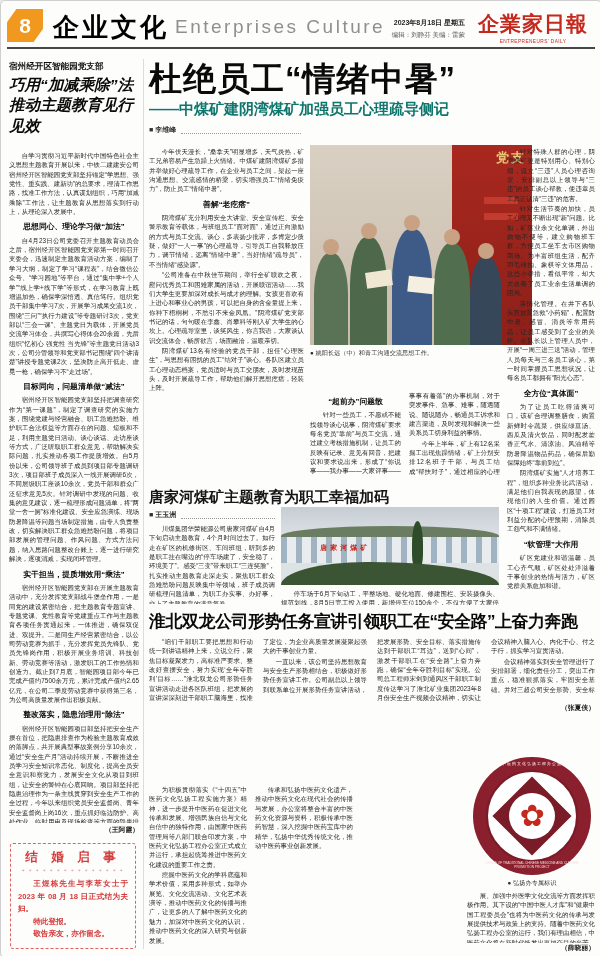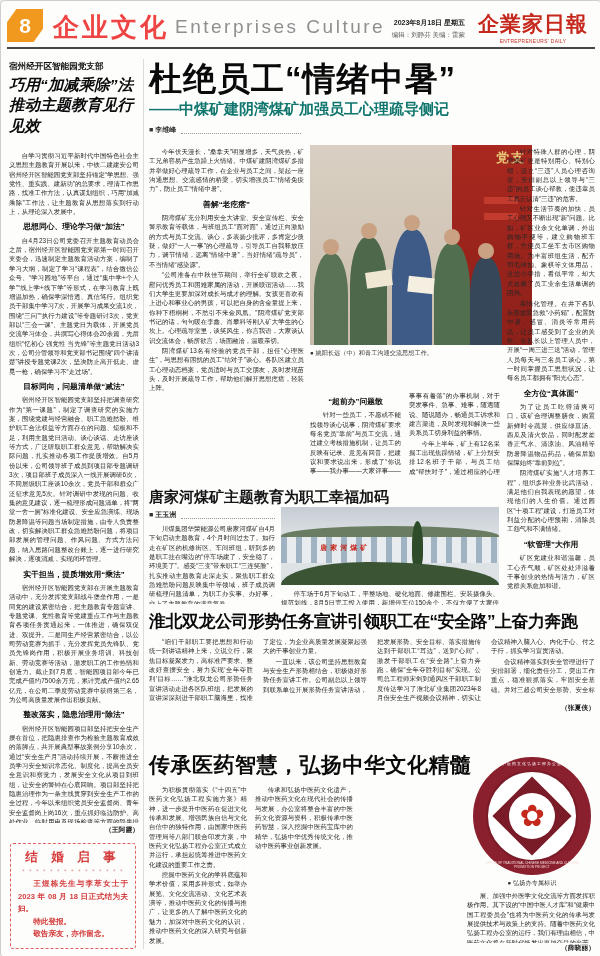--- a/index.html
+++ b/index.html
@@ -1,21 +1,21 @@
 <!DOCTYPE html>
 <html><head>
 <meta charset="utf-8">
 <style>
   html,body{margin:0;padding:0;background:#e9e9e9;font-family:"Liberation Sans","DejaVu Sans",sans-serif;}
   .page{position:relative;width:600px;height:956px;margin:0 auto;background:#fdfdfc;border:1px solid #cfcfcf;border-radius:5px;overflow:hidden;}
   .abs{position:absolute;}
   
   .header{position:absolute;left:6px;right:6px;top:6px;height:40px;border-bottom:2px solid #474747;}
   .badge{position:absolute;left:0;top:2px;width:36px;height:33px;background:#f0991e;clip-path:polygon(26% 0,100% 0,100% 60%,74% 100%,0 100%,0 40%);color:#fff;font-weight:bold;font-size:21px;text-align:center;line-height:33px;}
-  .sec-cn{position:absolute;left:46px;top:3px;font-size:26px;font-weight:900;letter-spacing:3px;color:#ef4444;text-align:right;}
+  .sec-cn{position:absolute;left:46px;top:3px;font-size:26px;font-weight:900;letter-spacing:3px;color:#000000;text-align:right;}
   .sec-en{position:absolute;left:168px;top:9px;font-size:19px;color:#8f8f8f;letter-spacing:2.5px;}
   .hdr-meta{position:absolute;right:130px;top:11px;text-align:right;color:#222;}
   .hdr-date{font-size:7px;font-weight:bold;}
   .hdr-staff{font-size:6.5px;color:#555;margin-top:3px;}
   .masthead{position:absolute;right:0;top:3px;width:124px;text-align:center;color:#c5281c;}
   .mast-cn{font-size:21px;font-weight:900;letter-spacing:1px;}
   .mast-en{font-size:4.8px;letter-spacing:0.4px;margin-top:1px;}
   
   .vline{position:absolute;left:142px;top:58px;bottom:8px;width:1px;background:#dcdcdc;}
   .bt{font-size:6.4px;line-height:1.46;text-align:justify;color:#262626;overflow:hidden;}
@@ -193,21 +193,20 @@
 
   <div class="abs a3-title">淮北双龙公司形势任务宣讲引领职工在“安全路”上奋力奔跑</div>
   <div class="abs a3-body bt">
     <p>“咱们干部职工要把思想和行动统一到讲话精神上来，立说立行，聚焦目标凝聚发力，高标准严要求、整改好查摆安全，努力实现‘全年夺胜利’目标……”淮北双龙公司形势任务宣讲活动走进各区队班组，把发展的宣讲深深刻进干部职工脑海里，找准了定位，为企业高质量发展凝聚起强大的干事创业力量。</p>
     <p>一直以来，该公司坚持思想教育与安全生产形势相结合，积极做好形势任务宣讲工作。公司副总以上领导到联系单位开展形势任务宣讲活动，把发展形势、安全目标、落实措施传达到干部职工“耳边”，送到“心间”，激发干部职工在“安全路”上奋力奔跑，确保“全年夺胜利目标”实现。公司总工程师宋剑到通风区干部职工制度传达学习了淮北矿业集团2023年8月份安全生产视频会议精神，切实让会议精神入脑入心、内化于心、付之于行，抓实学习宣贯活动。</p>
     <p>会议精神落实到安全管理进行了安排部署，细化责任分工，突出工作重点，稳准狠抓落实，牢固安全基础。并对三超公司安全形势、安全标准化创建、遏阻安全重点等方面进行了分析，提出了建议。“咱们要把会议精神贯穿矿井的各项工作之中，聚焦安全，锚准目标，落实责任，狠抓执行，以奋力奔跑的姿态，全身心投入到安全生产中，奋战下半年，全年夺胜利……”总工程师宋剑话语坚定、直抒胸臆，大大鼓舞着干部职工自我奋斗的斗志。</p>
 
   </div>
   <div class="abs a3-sig sig">（张夏侠）</div>
 
-  <div class="abs a4-title">传承医药智慧，弘扬中华文化精髓</div>
   <div class="abs a4-body bt">
     <p>为积极贯彻落实《“十四五”中医药文化弘扬工程实施方案》精神，进一步提升中医药在促进文化传承和发展、增强民族自信与文化自信中的独特作用，由国家中医药管理局等八部门联合印发方案，中医药文化弘扬工程办公室正式成立并运行，承担起统筹推进中医药文化建设的重要工作之责。</p>
     <p>挖掘中医药文化的学科底蕴和学术价值，采用多种形式，如举办展览、文化交流活动、文化艺术表演等，推动中医药文化的传播与推广，让更多的人了解中医药文化的魅力，加深对中医药文化的认识，推动中医药文化的深入研究与创新发展。</p>
     <p>传承和弘扬中医药文化遗产，推动中医药文化在现代社会的传播与发展，办公室将整合丰富的中医药文化资源与资料，积极传承中医药智慧，深入挖掘中医药宝库中的精华，弘扬中华优秀传统文化，推动中医药事业创新发展。</p>
   </div>
 
   <div class="seal">
     <div class="seal-cn">中医药文化弘扬工程办公室</div>
     <div class="seal-inner">
       <div class="seal-diamond"></div>

